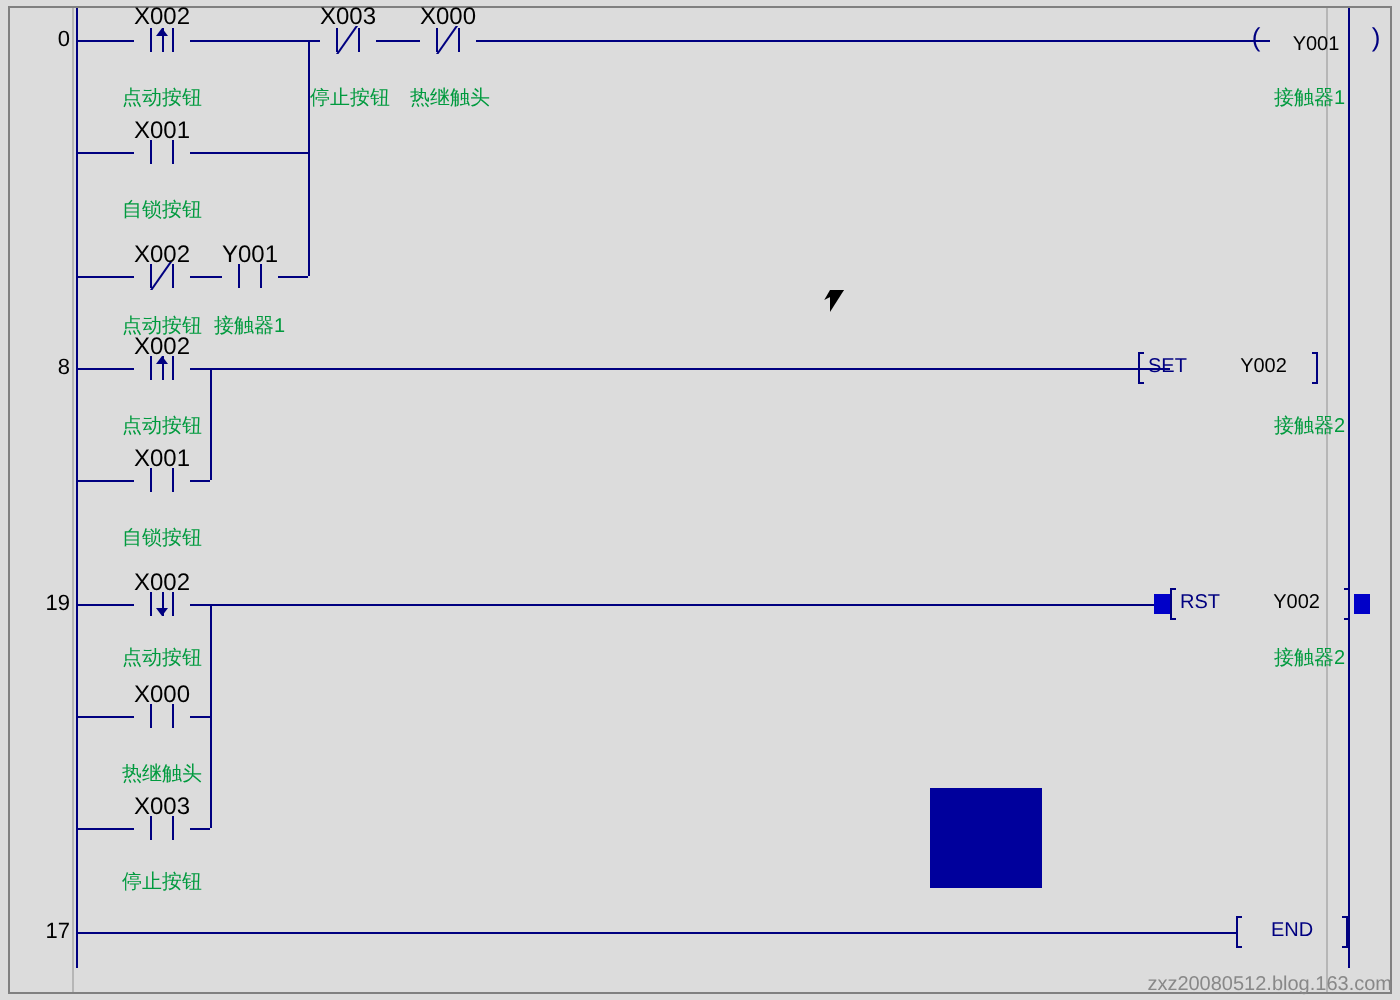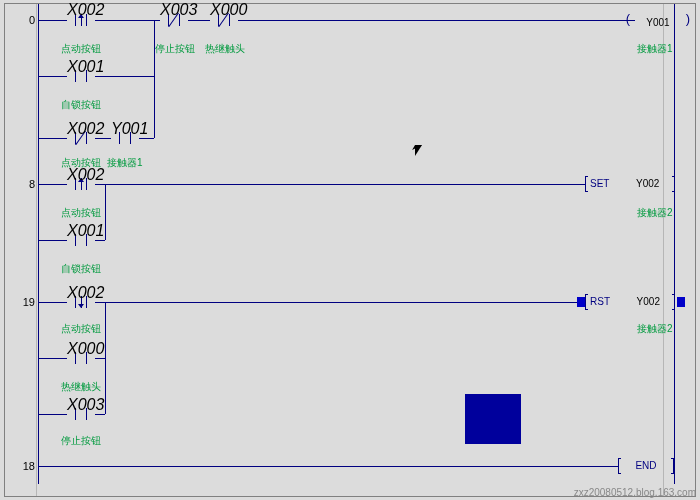--- a/index.html
+++ b/index.html
@@ -126,24 +126,23 @@
     content: "";
     position: absolute;
     left: 0; bottom: 0;
     width: 0; height: 0;
     border-left: 3px solid transparent;
     border-right: 3px solid transparent;
     border-top: 4px solid #000080;
   }
   .device-label {
     position: absolute;
-    font-size: 16px;
+    font-size: 12px;
     color: #000;
     white-space: nowrap;
-    font-style: italic;
   }
   .comment-label {
     position: absolute;
     font-size: 10px;
     color: #009a3e;
     white-space: nowrap;
   }
   .coil {
     position: absolute;
     width: 46px;
@@ -242,21 +241,21 @@
 
   <div class="left-gutter"></div>
   <div class="right-gutter"></div>
 
   <div class="bus left"></div>
   <div class="bus right"></div>
 
   <div class="stepno" style="top:10px">0</div>
   <div class="stepno" style="top:174px">8</div>
   <div class="stepno" style="top:292px">19</div>
-  <div class="stepno" style="top:456px">18</div>
+  <div class="stepno" style="top:456px">17</div>
 
   <div class="run" style="left:33px; top:16px; width:29px"></div>
   <div class="contact" style="left:62px; top:10px">
     <span class="bar l"></span>
       <span class="bar r"></span>
       <span class="rise"></span>
   </div>
   <div class="device-label" style="left:62px; top:-3px">X002</div>
   <div class="comment-label" style="left:56px; top:38px">点动按钮</div>
 
@@ -318,21 +317,21 @@
   <div class="run" style="left:33px; top:180px; width:29px"></div>
   <div class="contact" style="left:62px; top:174px">
     <span class="bar l"></span>
       <span class="bar r"></span>
       <span class="rise"></span>
   </div>
   <div class="device-label" style="left:62px; top:162px">X002</div>
   <div class="comment-label" style="left:56px; top:202px">点动按钮</div>
 
   <div class="run" style="left:90px; top:180px; width:490px"></div>
-  <div class="instr" style="left:580px; top:173px; width:80px">
+  <div class="instr" style="left:564px; top:173px; width:80px">
     <span class="brack l"></span><span class="brack r"></span>
     <span>SET</span>
     <span class="args">Y002</span>
   </div>
   <div class="comment-label" style="left:632px; top:202px">接触器2</div>
 
   <div class="vlink" style="left:100px; top:180px; height:56px"></div>
 
   <div class="run" style="left:33px; top:236px; width:29px"></div>
   <div class="contact" style="left:62px; top:230px">

